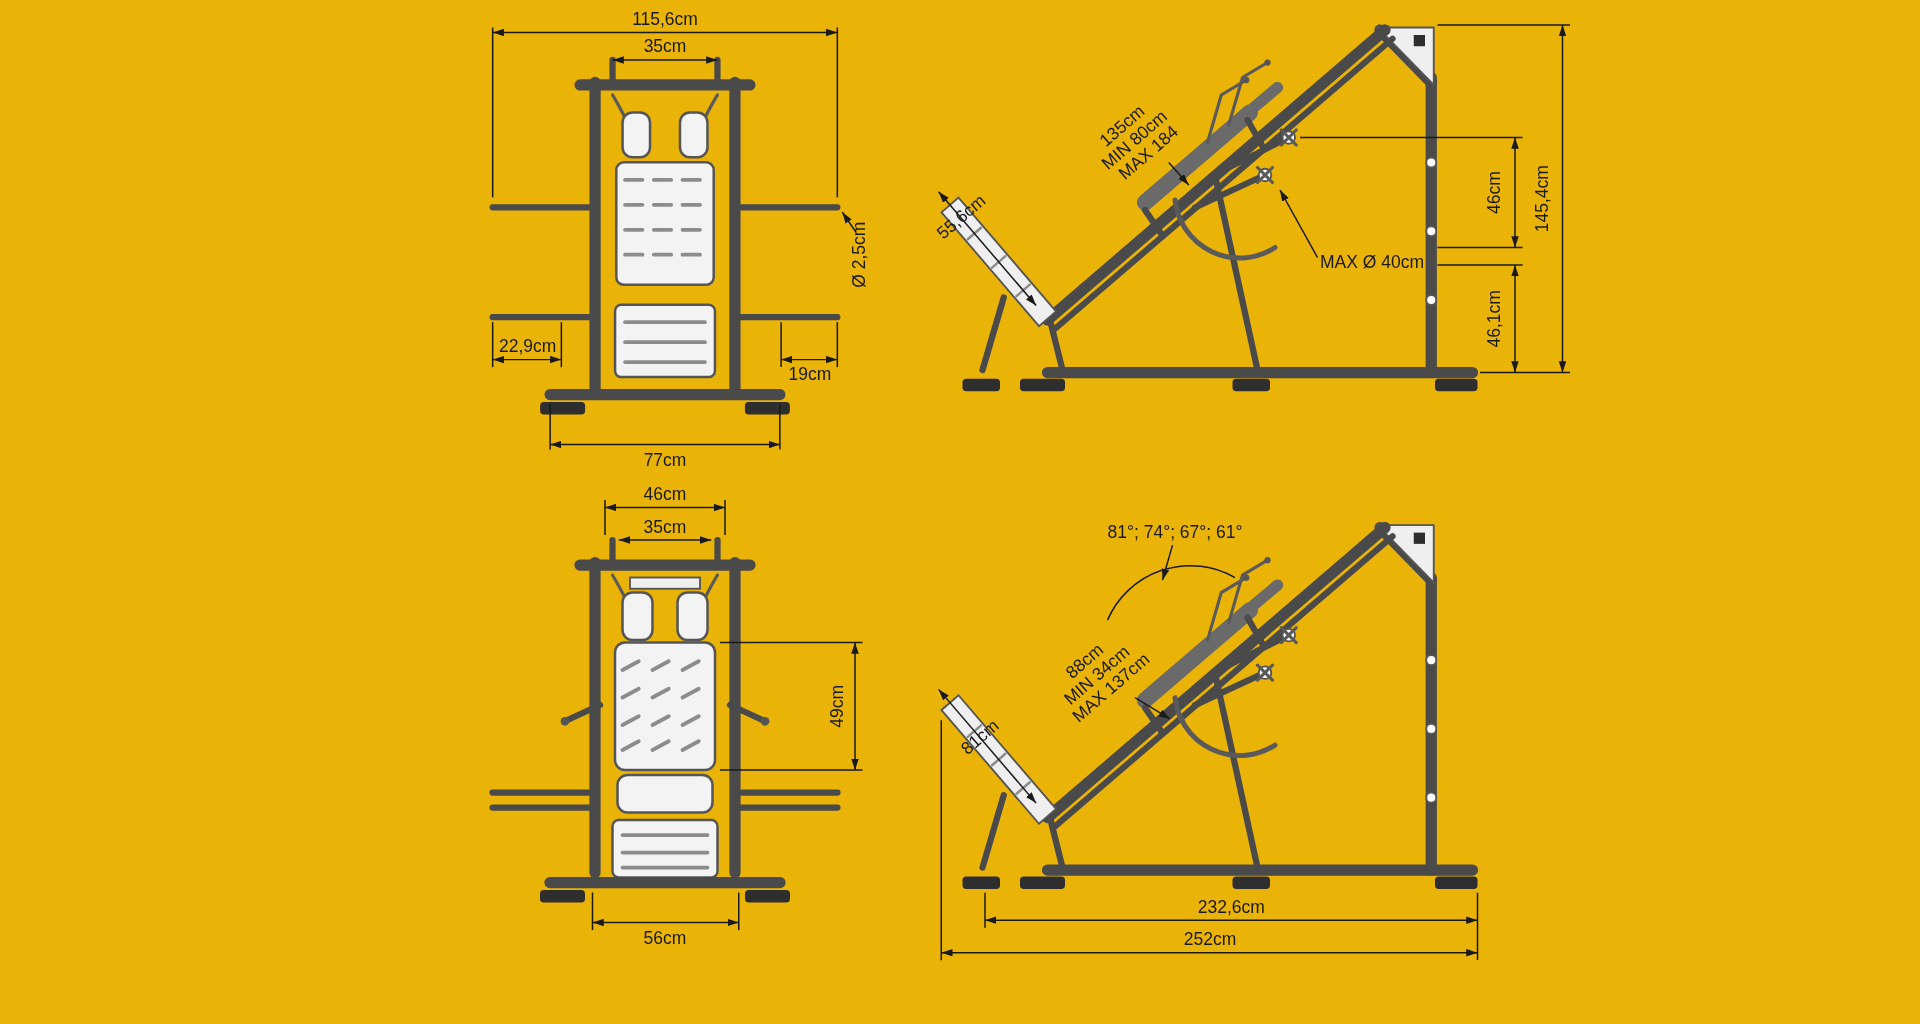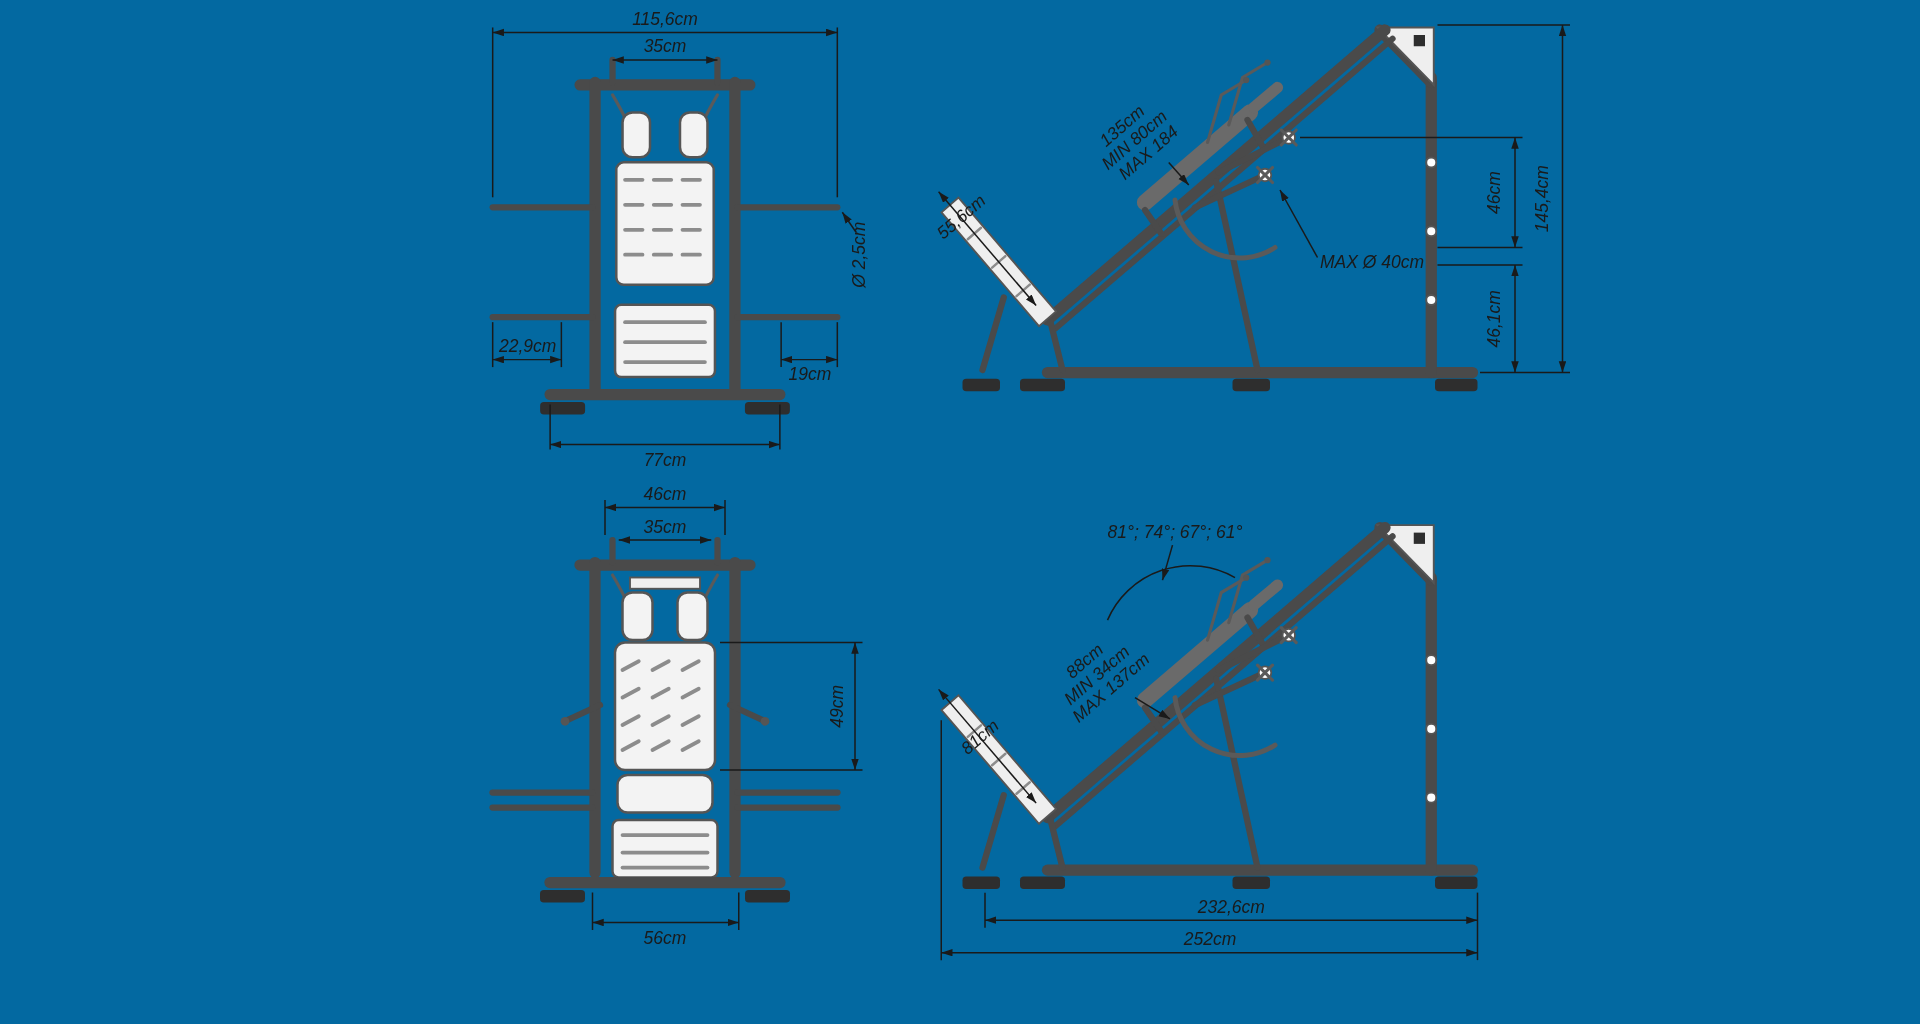--- a/index.html
+++ b/index.html
@@ -1,20 +1,20 @@
 <!DOCTYPE html>
 <html><head>
 <meta charset="utf-8">
 <style>
   html,body{margin:0;padding:0;}
   body{
     width:1920px;height:1024px;background:#ffffff;overflow:hidden;position:relative;
     font-family:"Liberation Sans",sans-serif;
   }
-  .sheet{position:absolute;inset:0;background:#0369a1;font-style:italic;}
+  .sheet{position:absolute;inset:0;background:#eab308;}
   svg.view{position:absolute;}
   .frame{stroke:#4a4a4a;stroke-width:9;stroke-linecap:round;fill:none;}
   .frame-thin{stroke:#4a4a4a;stroke-width:5;stroke-linecap:round;fill:none;}
   .frame-xthin{stroke:#5a5a5a;stroke-width:2.5;stroke-linecap:round;fill:none;}
   .padbar{stroke:#6a6a6a;stroke-width:13;stroke-linecap:round;fill:none;}
   .padbar-thin{stroke:#6a6a6a;stroke-width:9;stroke-linecap:round;fill:none;}
   .pad{fill:#f3f3f3;stroke:#555;stroke-width:2;}
   .plate{fill:#efefef;stroke:#555;stroke-width:1.5;}
   .pad-slot{stroke:#8c8c8c;stroke-width:3;stroke-linecap:round;fill:none;}
   .tread{stroke:#8c8c8c;stroke-width:2;stroke-linecap:round;fill:none;}

